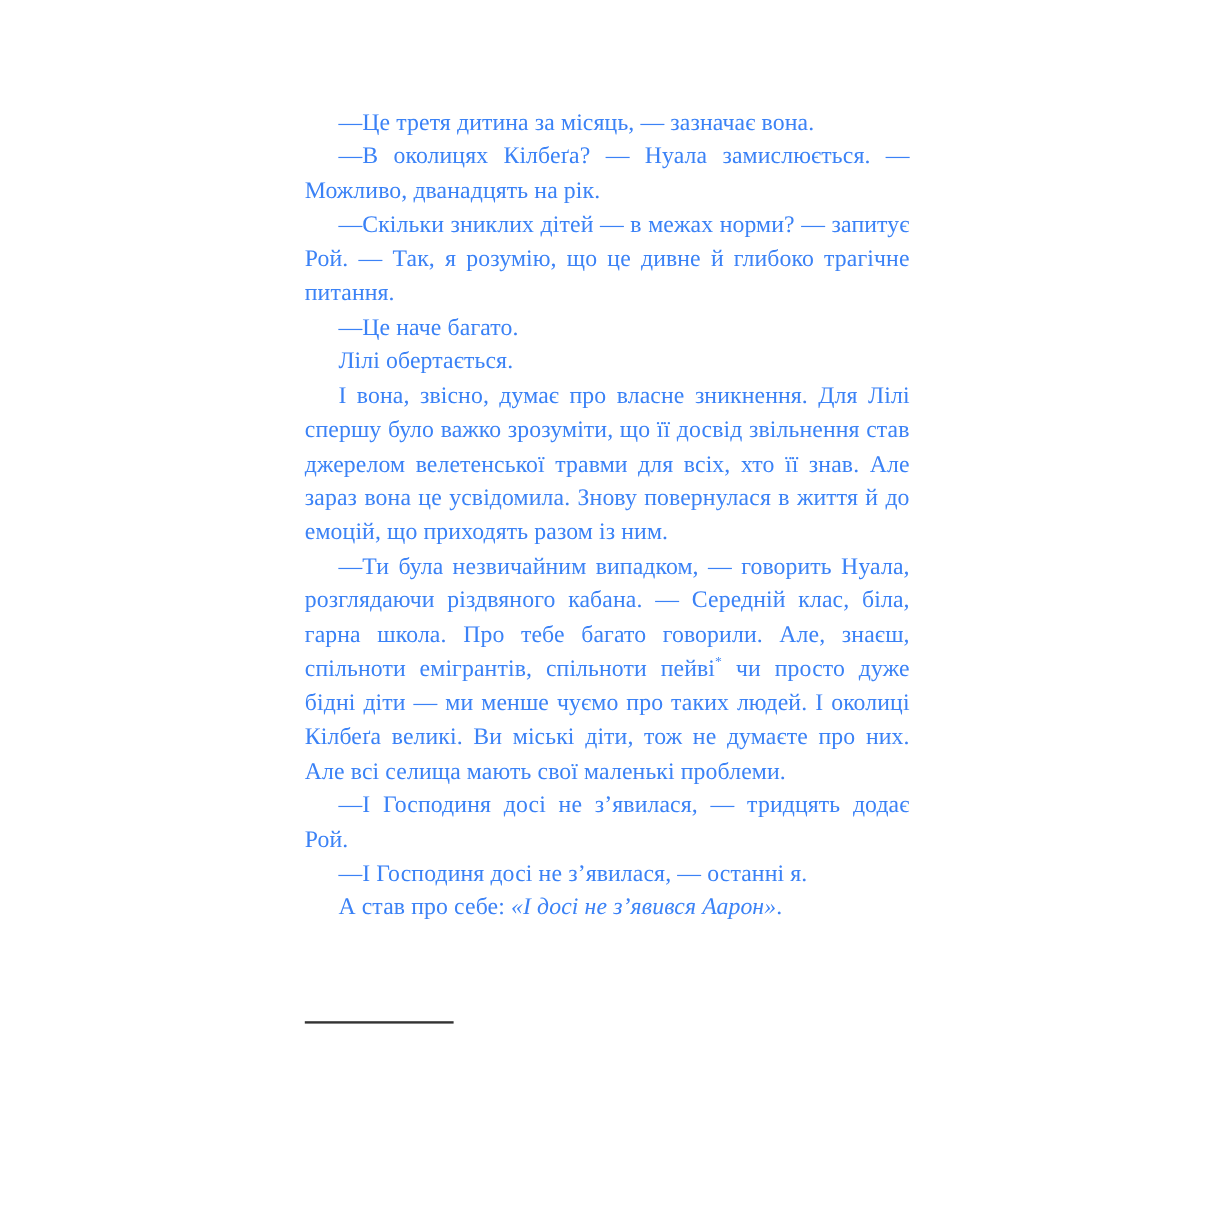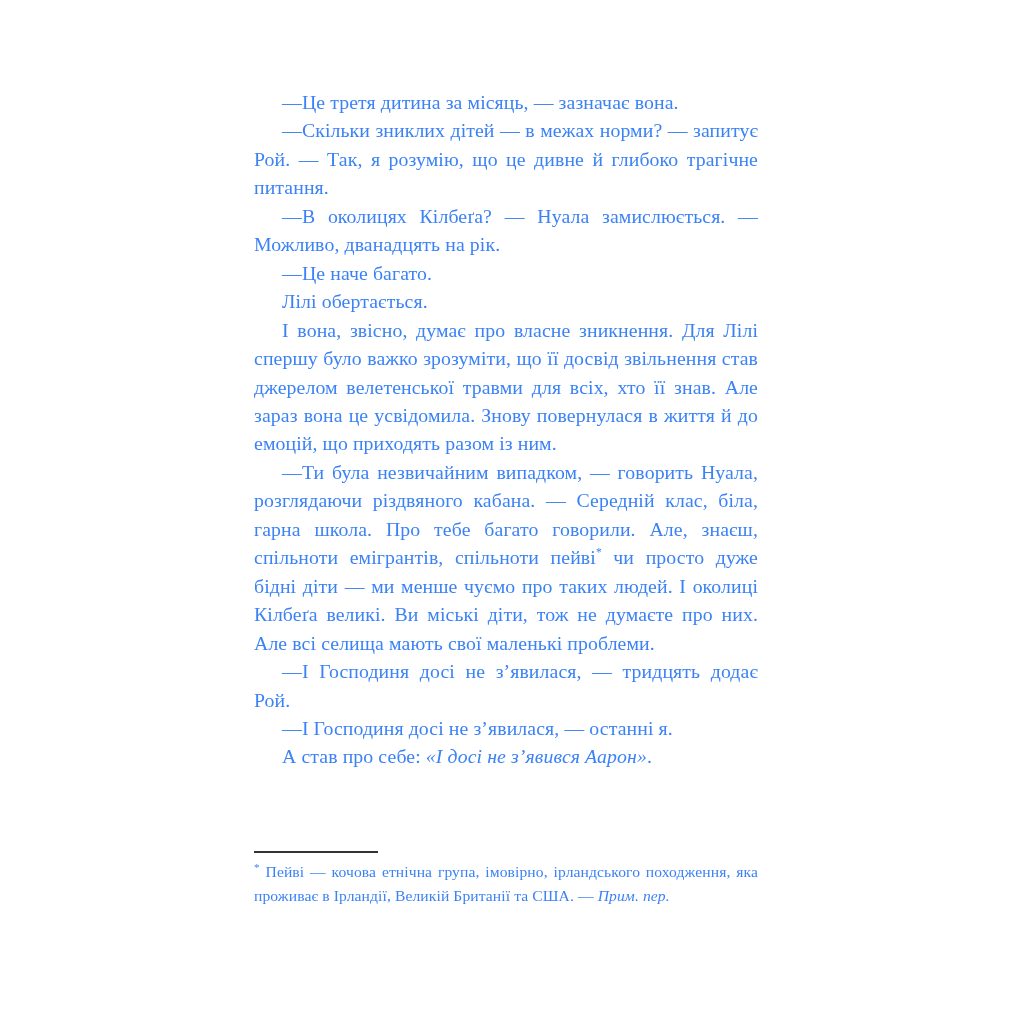--- a/index.html
+++ b/index.html
@@ -62,27 +62,26 @@
     line-height: 0;
     vertical-align: super;
   }
 </style>
 </head>
 <body>
 
 <div class="page">
   <div class="text-block" id="text-block">
       <p class="para"><span>—Це третя дитина за місяць, — зазначає вона.</span></p>
+      <p class="para"><span>—В околицях Кілбеґа? — Нуала замислюється. — Мож­ливо, дванадцять на рік.</span></p>
       <p class="para"><span>—Скільки зниклих дітей — в межах норми? — запитує Рой. — Так, я розумію, що це дивне й глибоко трагічне питання.</span></p>
-      <p class="para"><span>—В околицях Кілбеґа? — Нуала замислюється. — Мож­ливо, дванадцять на рік.</span></p>
       <p class="para"><span>—Це наче багато.</span></p>
       <p class="para"><span>Лілі обертається.</span></p>
       <p class="para"><span>І вона, звісно, думає про власне зникнення. Для Лілі спершу було важко зрозуміти, що її досвід звільнення став джерелом велетенської травми для всіх, хто її знав. Але зараз вона це усвідомила. Знову повернулася в життя й до емоцій, що приходять разом із ним.</span></p>
       <p class="para"><span>—Ти була незвичайним випадком, — говорить Ну­ала, розглядаючи різдвяного кабана. — Середній клас, біла, гарна школа. Про тебе багато говорили. Але, знаєш, спільноти емігрантів, спільноти пейві</span><sup>*</sup><span> чи просто дуже бідні діти — ми менше чуємо про таких людей. І околиці Кілбеґа великі. Ви міські діти, тож не думаєте про них. Але всі селища мають свої маленькі проблеми.</span></p>
       <p class="para"><span>—І Господиня досі не з’явилася, — тридцять додає Рой.</span></p>
       <p class="para"><span>—І Господиня досі не з’явилася, — останні я.</span></p>
       <p class="para"><span>А став про себе: </span><em>«І досі не з’явився Аарон»</em><span>.</span></p>
     </div>
   <div class="footnote">
     <div class="footnote-rule"></div>
-    <p class="footnote-text" id="footnote-text"><sup>*</sup><span> Пейві — кочова етнічна група, імовірно, ірландського походження, яка проживає в Ірландії, Великій Британії та США. — </span><em>Прим. пер.</em></p>
   </div>
 </div>
 
 </body></html>

